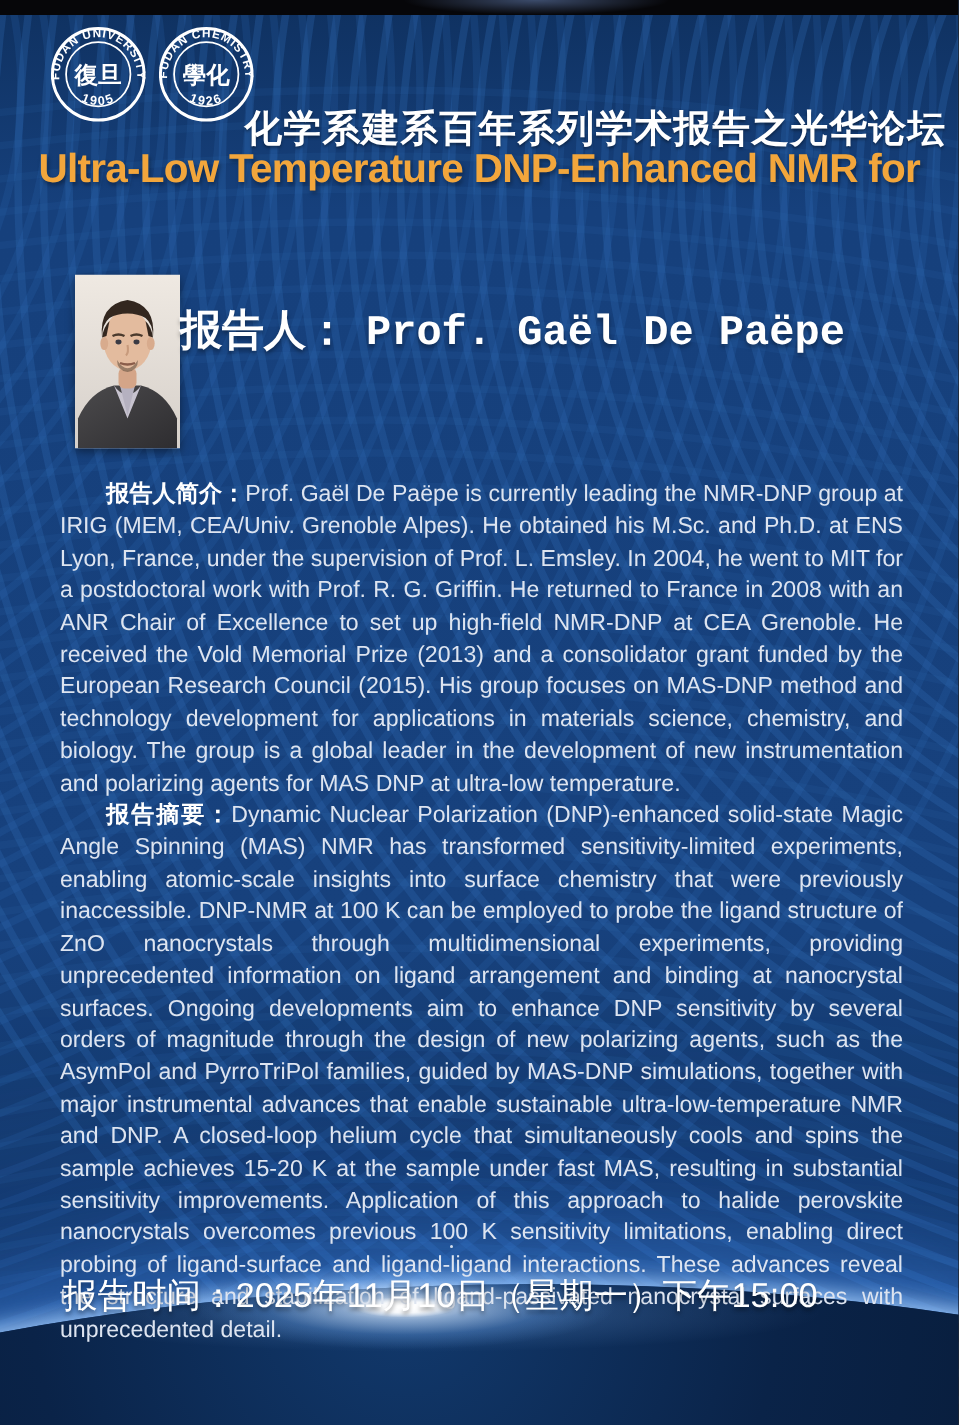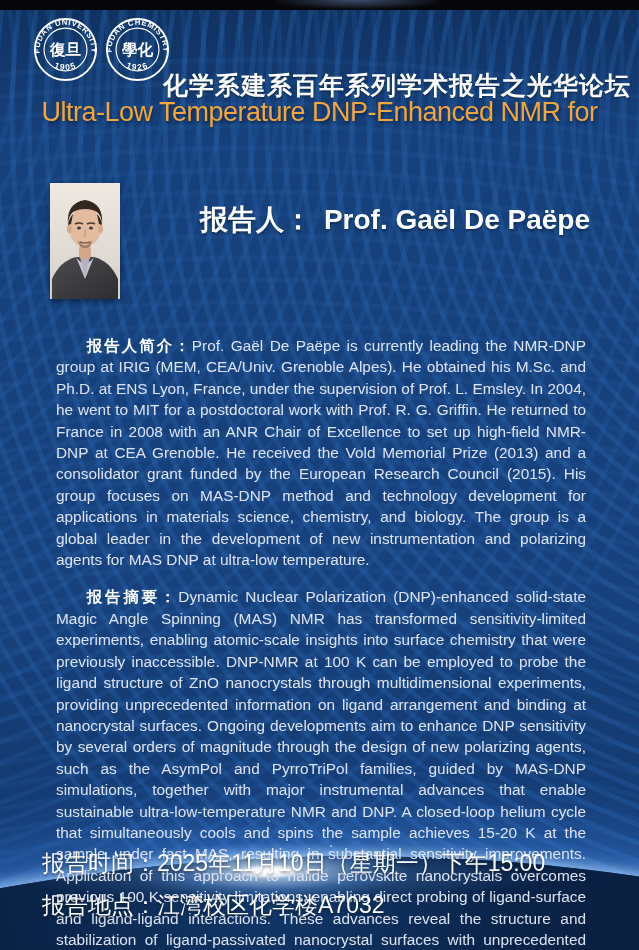--- a/index.html
+++ b/index.html
@@ -19,35 +19,35 @@
 
   .series-title {
     position:absolute; left:163px; top:33px; width:450px; z-index:2;
     color:#ffffff; font-family:"DejaVu Serif", serif; font-weight:600;
     font-size:25px; letter-spacing:1px; white-space:nowrap;
     text-shadow:0 1px 2px rgba(0,0,0,.4);
     margin-top:36px;
   }
   .title {
     position:absolute; top:90px; left:0; width:639px; z-index:2; text-align:center;
-    color:#F2A63C; font-weight:normal; font-size:27px; line-height:44px; letter-spacing:-0.5px;
+    color:#F2A63C; font-weight:bold; font-size:27px; line-height:44px; letter-spacing:-0.5px;
     text-shadow:1px 2px 3px rgba(0,0,0,.35);
   }
   .photo {
     position:absolute; left:50px; top:183px; width:70px; height:116px; z-index:2;
     box-shadow:0 2px 6px rgba(0,0,0,.45);
   }
-  .speaker-block { position:absolute; left:120px; top:201px; width:470px; text-align:right; color:#fff; z-index:2; }
+  .speaker-block { position:absolute; left:120px; top:201px; width:470px; text-align:left; color:#fff; z-index:2;font-family:Liberation Mono, monospace; }
   .speaker-line1 { font-size:28px; font-weight:bold; text-shadow:0 2px 3px rgba(0,0,0,.35); }
   .speaker-line1 .lbl { margin-right:12px; }
   .speaker-affil { margin-top:12px; font-size:20px; font-weight:bold; text-shadow:0 2px 3px rgba(0,0,0,.35); }
 
   .body-text { position:absolute; left:40px; top:319px; width:562px; z-index:2;
     color:#dde4f0; font-size:15.4px; line-height:21.4px; text-align:justify; }
-  .body-text p { margin:16px; text-indent:2em; }
+  .body-text p { margin:0; text-indent:2em; }
   .body-text .plabel { font-weight:bold; color:#ffffff; }
 
   .meta { position:absolute; left:42px; top:842px; z-index:2; color:#ffffff; font-weight:normal;
     font-size:23px; line-height:42px; text-shadow:0 2px 3px rgba(0,0,0,.4); white-space:nowrap; }
 
   
   .earth {
     position:absolute; left:-830px; top:858px; width:2200px; height:1200px; border-radius:50%; z-index:1;
     background: radial-gradient(ellipse at 50% 0%, #123a6e 0%, #0a2348 16%, #051429 45%);
     box-shadow: 0 -4px 14px rgba(170,210,255,.85), 0 -22px 60px rgba(70,140,235,.55), 0 -60px 140px rgba(40,100,200,.35);
@@ -296,16 +296,15 @@
     </div>
   </div>
 
   <div class="body-text">
     <p><span class="plabel">报告人简介：</span><span>Prof. Gaël De Paëpe is currently leading the NMR-DNP group at IRIG (MEM, CEA/Univ. Grenoble Alpes). He obtained his M.Sc. and Ph.D. at ENS Lyon, France, under the supervision of Prof. L. Emsley. In 2004, he went to MIT for a postdoctoral work with Prof. R. G. Griffin. He returned to France in 2008 with an ANR Chair of Excellence to set up high-field NMR-DNP at CEA Grenoble. He received the Vold Memorial Prize (2013) and a consolidator grant funded by the European Research Council (2015). His group focuses on MAS-DNP method and technology development for applications in materials science, chemistry, and biology. The group is a global leader in the development of new instrumentation and polarizing agents for MAS DNP at ultra-low temperature.</span></p>
     <p><span class="plabel">报告摘要：</span><span>Dynamic Nuclear Polarization (DNP)-enhanced solid-state Magic Angle Spinning (MAS) NMR has transformed sensitivity-limited experiments, enabling atomic-scale insights into surface chemistry that were previously inaccessible. DNP-NMR at 100 K can be employed to probe the ligand structure of ZnO nanocrystals through multidimensional experiments, providing unprecedented information on ligand arrangement and binding at nanocrystal surfaces. Ongoing developments aim to enhance DNP sensitivity by several orders of magnitude through the design of new polarizing agents, such as the AsymPol and PyrroTriPol families, guided by MAS-DNP simulations, together with major instrumental advances that enable sustainable ultra-low-temperature NMR and DNP. A closed-loop helium cycle that simultaneously cools and spins the sample achieves 15-20 K at the sample under fast MAS, resulting in substantial sensitivity improvements. Application of this approach to halide perovskite nanocrystals overcomes previous 100 K sensitivity limitations, enabling direct probing of ligand-surface and ligand-ligand interactions. These advances reveal the structure and stabilization of ligand-passivated nanocrystal surfaces with unprecedented detail.</span></p>
   </div>
 
   <div class="meta">
     <div><span>报告时间：</span><span>2025年11月10日（星期一）下午15:00</span></div>
-    <div><span>报告地点：</span><span>江湾校区化学楼A7032</span></div>
   </div>
 
 </div>
 
 </body></html>

